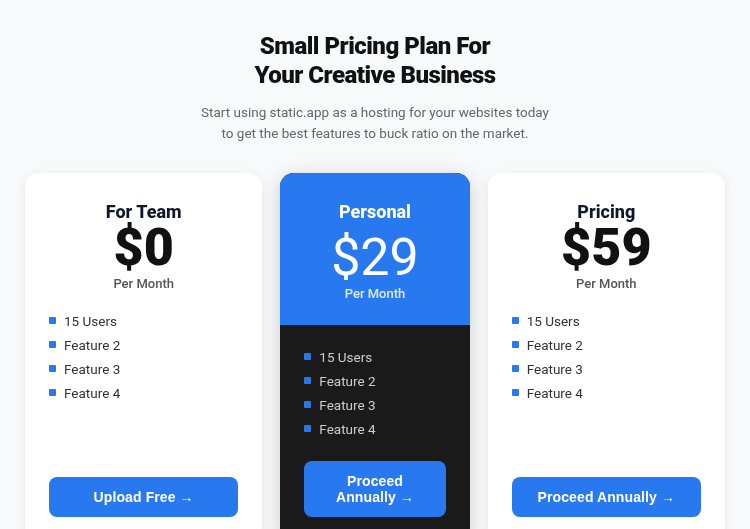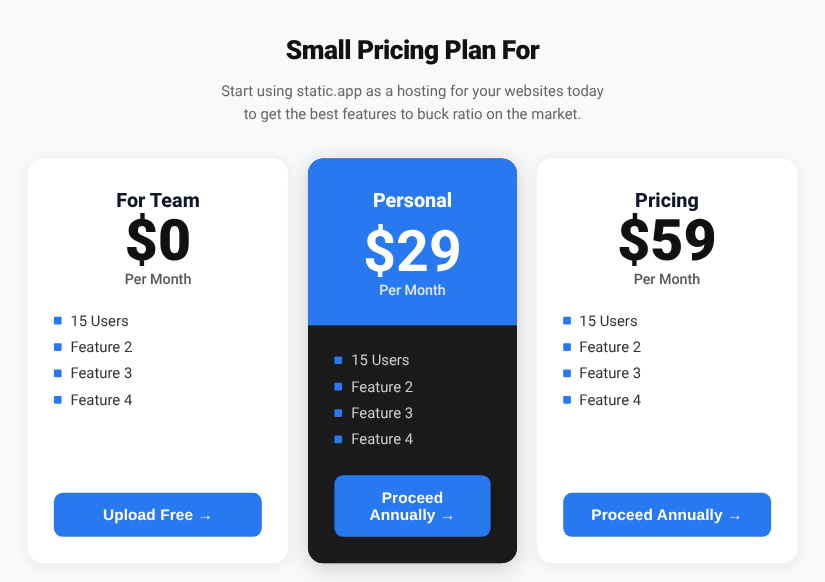--- a/index.html
+++ b/index.html
@@ -115,21 +115,21 @@
     .price {
       font-size: 52px;
       font-weight: 900;
       color: #111111;
       line-height: 1;
       margin-bottom: 2px;
     }
 
     .price-light {
       font-size: 52px;
-      font-weight: 700;
+      font-weight: 400;
       color: #ffffff;
       line-height: 1;
       margin-bottom: 2px;
     }
 
     .per-month {
       font-size: 13px;
       color: #555555;
       margin-bottom: 18px;
       font-weight: 500;
@@ -189,20 +189,21 @@
       transition: background 0.2s;
     }
   </style>
 </head>
 <body>
 
 <div class="page-wrapper">
   <div class="header-section">
     <h1 class="main-title">
       <span>Small Pricing Plan For</span><br>
+      <span>Your Creative Business</span>
     </h1>
     <p class="subtitle">
       <span>Start using static.app as a hosting for your websites today</span><br>
       <span>to get the best features to buck ratio on the market.</span>
     </p>
   </div>
 
   <div class="cards-container">
 
     <div class="card">

